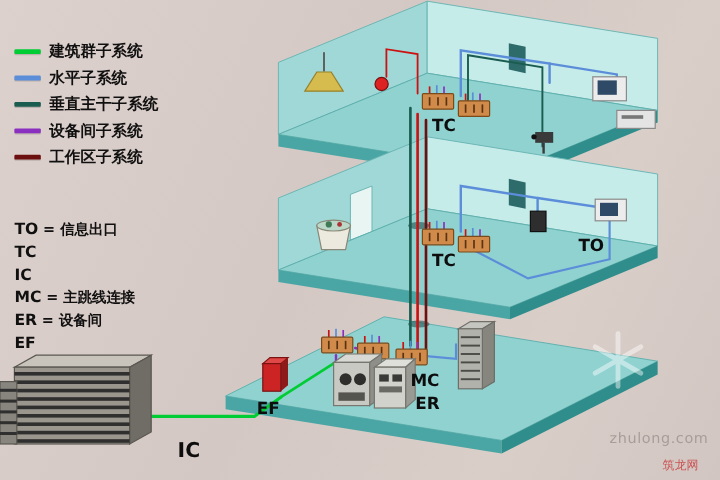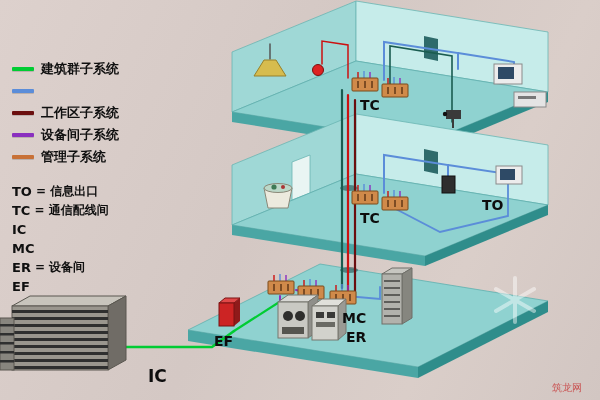--- a/index.html
+++ b/index.html
@@ -2,21 +2,21 @@
 <html><head>
 <meta charset="utf-8">
 <style>
   html,body{margin:0;padding:0;background:#888;}
   .stage{
     position:relative;width:600px;height:400px;overflow:hidden;
     background:linear-gradient(115deg,#ddd1cd 0%,#d4c8c4 45%,#dacec9 75%,#d2c6c2 100%);
     font-family:"DejaVu Sans","Liberation Sans",sans-serif;
   }
   svg.scene{position:absolute;left:0;top:0;}
-  .legend{position:absolute;left:12px;top:58px;}
+  .legend{position:absolute;left:12px;top:32px;}
   .legend-row{display:flex;align-items:center;height:22px;}
   .swatch{display:inline-block;width:22px;height:4px;border-radius:1px;margin-right:7px;flex:0 0 auto;box-shadow:0 1px 0 rgba(0,0,0,.15);}
   .legend-label{font-size:13px;font-weight:bold;color:#101010;white-space:nowrap;}
   .abbr-list{position:absolute;left:12px;top:182px;}
   .abbr-row{height:19px;display:flex;align-items:center;font-weight:bold;color:#101010;white-space:nowrap;}
   .abbr{font-size:13px;margin-right:4px;}
   .abbr-desc{font-size:12px;}
   .dlabel{position:absolute;font-weight:bold;color:#0d0d0d;font-size:14px;line-height:1;}
   .dlabel.big{font-size:17px;}
   .wm-text{position:absolute;left:508px;top:358px;font-size:12px;letter-spacing:.5px;color:#a89d99;}
@@ -245,62 +245,64 @@
     </g>
   </svg>
 
   <div class="legend">
     <div class="legend-row">
       <span class="swatch" style="background: rgb(0, 204, 51);"></span>
       <span class="legend-label">建筑群子系统</span>
     </div>
     <div class="legend-row">
       <span class="swatch" style="background: rgb(91, 141, 217);"></span>
+      <span class="legend-label">水平子系统</span>
+    </div>
+    <div class="legend-row">
+      <span class="swatch" style="background: rgb(26, 92, 80);"></span>
+      <span class="legend-label">垂直主干子系统</span>
+    </div>
+    <div class="legend-row">
+      <span class="swatch" style="background: rgb(138, 47, 191);"></span>
+      <span class="legend-label">设备间子系统</span>
     </div>
     <div class="legend-row">
       <span class="swatch" style="background: rgb(107, 15, 15);"></span>
       <span class="legend-label">工作区子系统</span>
     </div>
-    <div class="legend-row">
-      <span class="swatch" style="background: rgb(138, 47, 191);"></span>
-      <span class="legend-label">设备间子系统</span>
-    </div>
-    <div class="legend-row">
-      <span class="swatch" style="background: rgb(200, 113, 55);"></span>
-      <span class="legend-label">管理子系统</span>
-    </div>
   </div>
 
   <div class="abbr-list">
     <div class="abbr-row">
       <span class="abbr">TO</span>
       <span class="abbr-desc">= 信息出口</span>
     </div>
     <div class="abbr-row">
       <span class="abbr">TC</span>
-      <span class="abbr-desc">= 通信配线间</span>
     </div>
     <div class="abbr-row">
       <span class="abbr">IC</span>
     </div>
     <div class="abbr-row">
       <span class="abbr">MC</span>
+      <span class="abbr-desc">= 主跳线连接</span>
     </div>
     <div class="abbr-row">
       <span class="abbr">ER</span>
       <span class="abbr-desc">= 设备间</span>
     </div>
     <div class="abbr-row">
       <span class="abbr">EF</span>
     </div>
   </div>
 
   <div class="dlabel" style="left:360px;top:98px;">TC</div>
   <div class="dlabel" style="left:360px;top:211px;">TC</div>
   <div class="dlabel" style="left:482px;top:198px;">TO</div>
   <div class="dlabel" style="left:342px;top:311px;">MC</div>
   <div class="dlabel" style="left:346px;top:330px;">ER</div>
   <div class="dlabel" style="left:214px;top:334px;">EF</div>
   <div class="dlabel big" style="left:148px;top:368px;">IC</div>
 
+  <div class="wm-text">zhulong.com</div>
   <div class="wm-logo">筑龙网</div>
 
 </div>
 
 </body></html>

